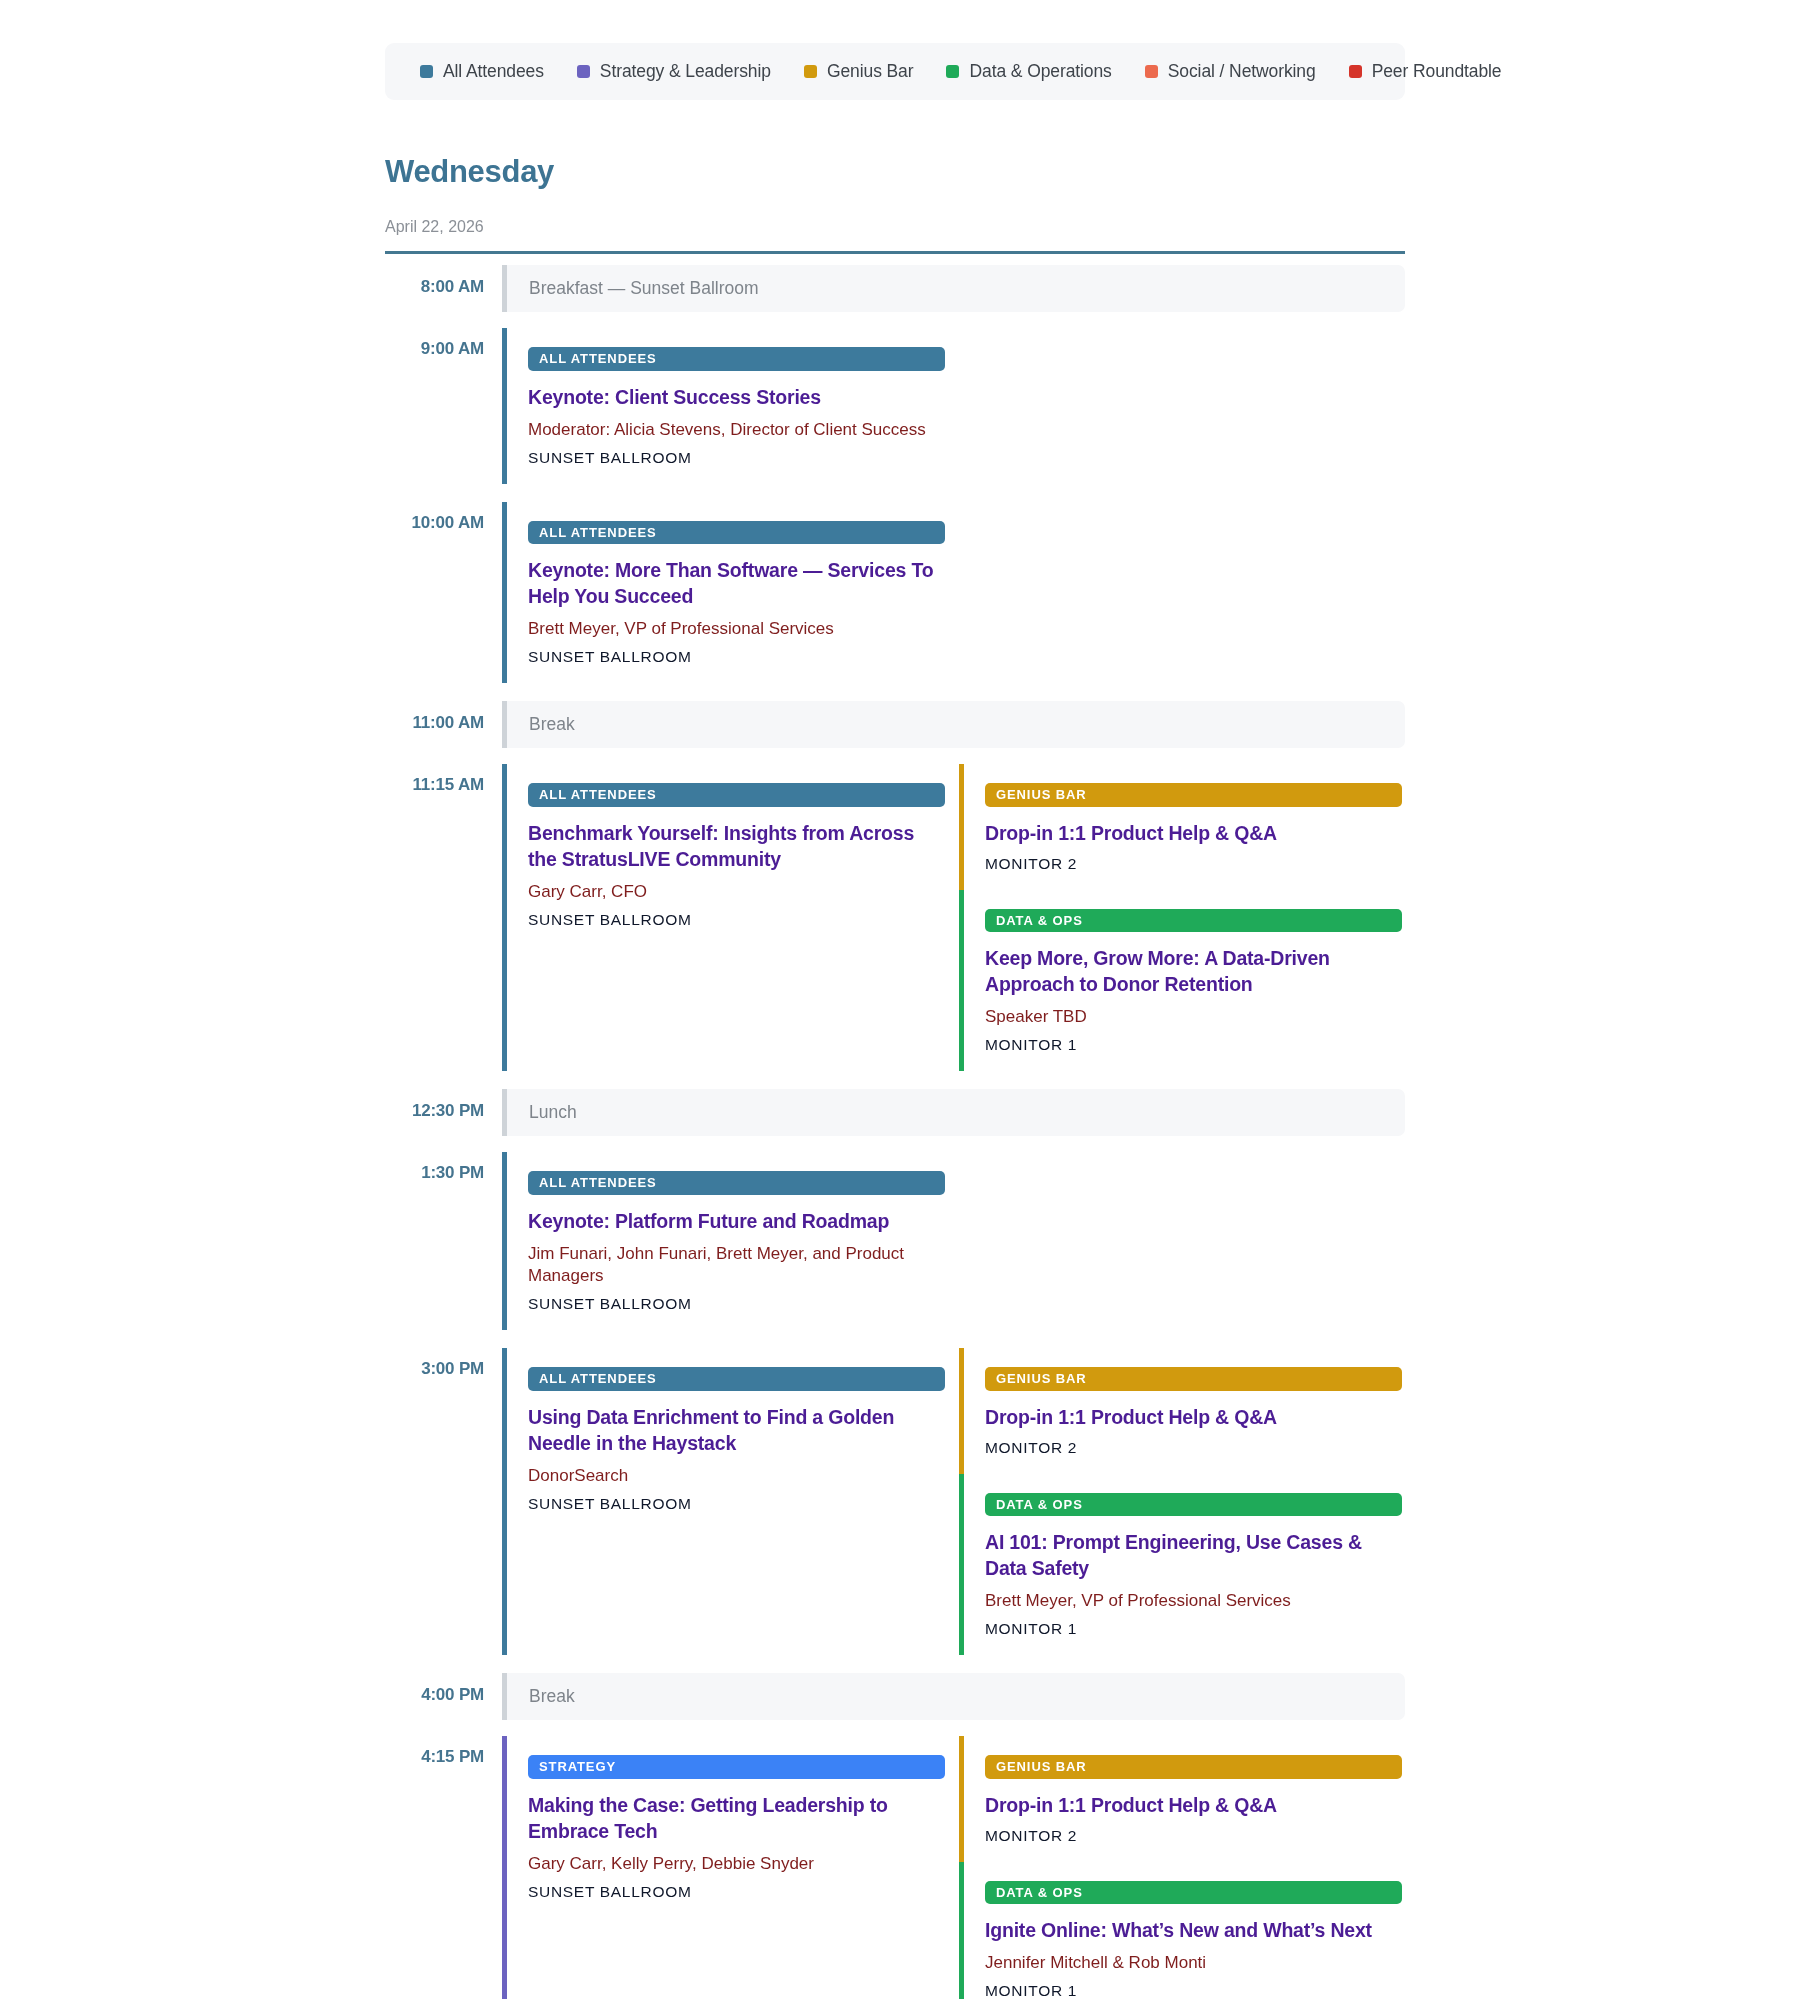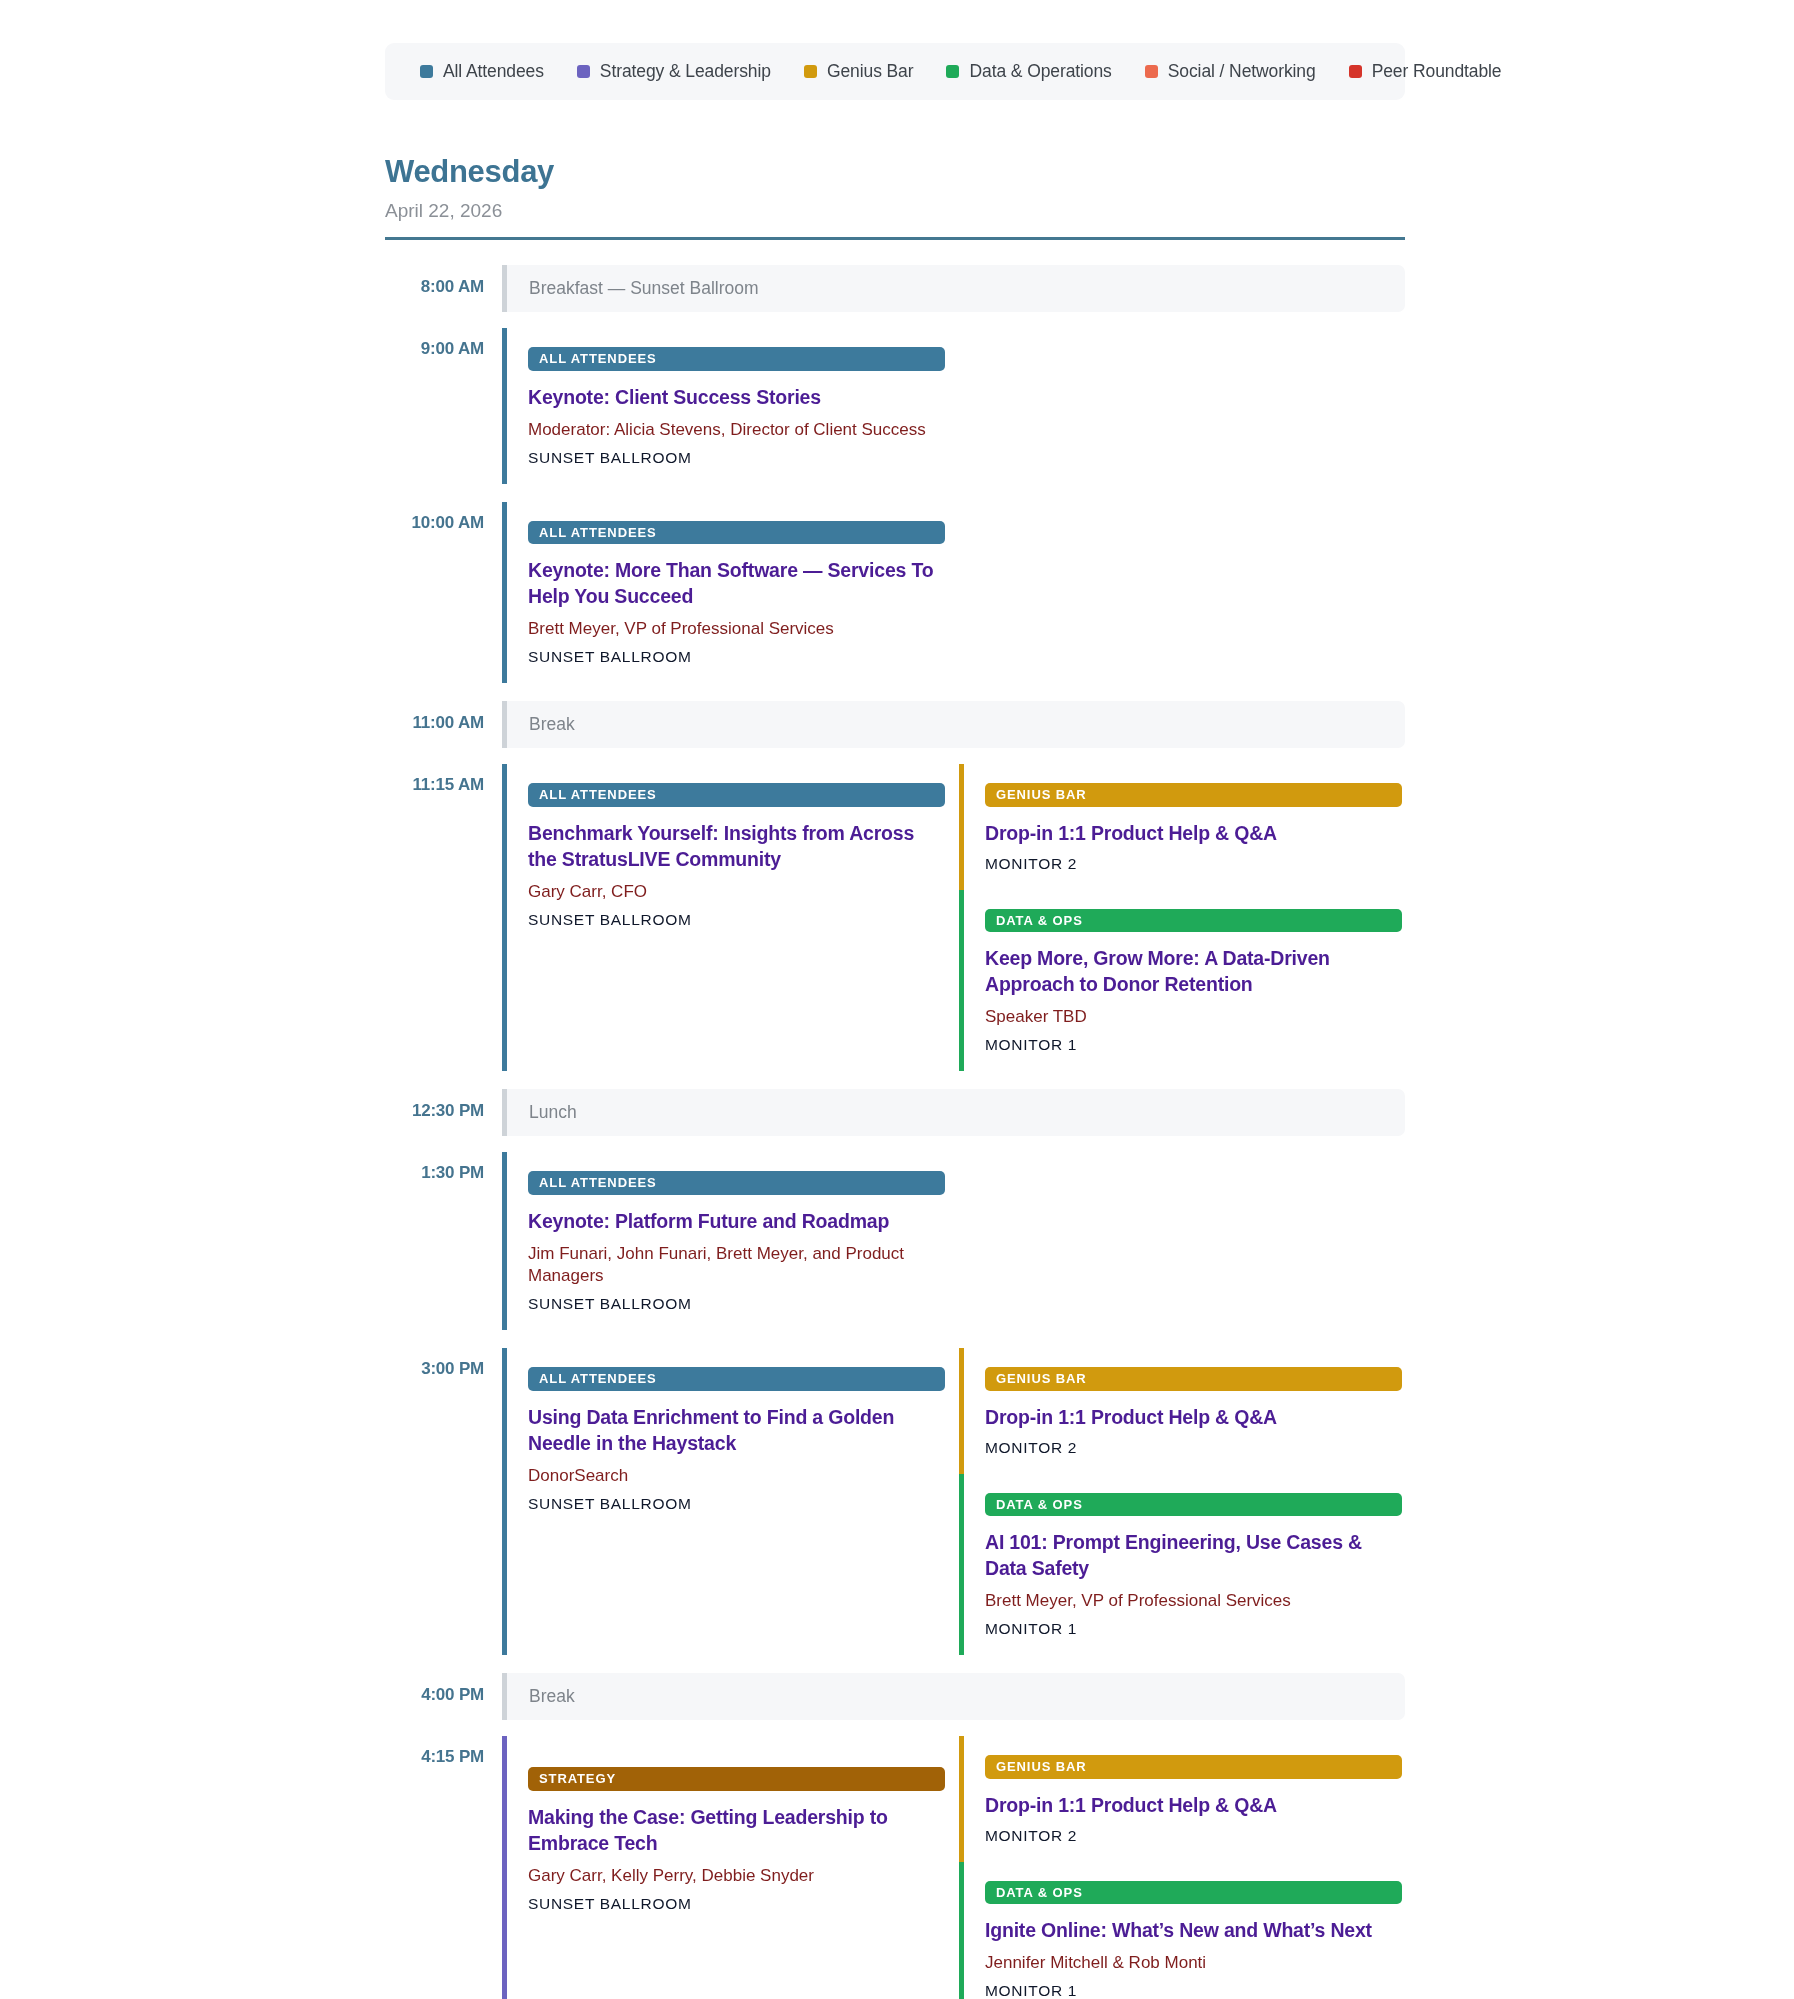--- a/index.html
+++ b/index.html
@@ -50,23 +50,23 @@
     width: 1020px;
   }
   .day-name {
     font-size: 31px;
     font-weight: bold;
     color: #3d7493;
     letter-spacing: -0.3px;
     line-height: 1.12;
   }
   .day-date {
-    font-size: 19px;
+    font-size: 16px;
     color: #8b9097;
-    margin-top: 10px;
+    margin-top: 28px;
   }
   .day-rule {
     margin-top: 15px;
     height: 3px;
     background: #447891;
     width: 1020px;
   }
 
   
   .schedule {
@@ -324,21 +324,21 @@
           <div class="break-pill">
             <span class="break-label">Break</span>
           </div>
         </div>
       </div>
       <div class="row">
         <div class="time-col">4:15 PM</div>
         <div class="sessions">
           <div class="col col-main">
             <div class="card fill" style="border-left-color: rgb(108, 99, 192);">
-              <span class="badge" style="background: #a16207; margin-top: 12px;">STRATEGY</span>
+              <span class="badge" style="background: #3b82f6;">STRATEGY</span>
               <div class="s-title">Making the Case: Getting Leadership to Embrace Tech</div>
               <div class="s-speaker">Gary Carr, Kelly Perry, Debbie Snyder</div>
               <div class="s-room">SUNSET BALLROOM</div>
             </div>
           </div>
           <div class="col col-side">
             <div class="card fill" style="border-left-color: rgb(209, 154, 14);">
               <span class="badge" style="background: rgb(209, 154, 14);">GENIUS BAR</span>
               <div class="s-title">Drop-in 1:1 Product Help &amp; Q&amp;A</div>
               <div class="s-room">MONITOR 2</div>

